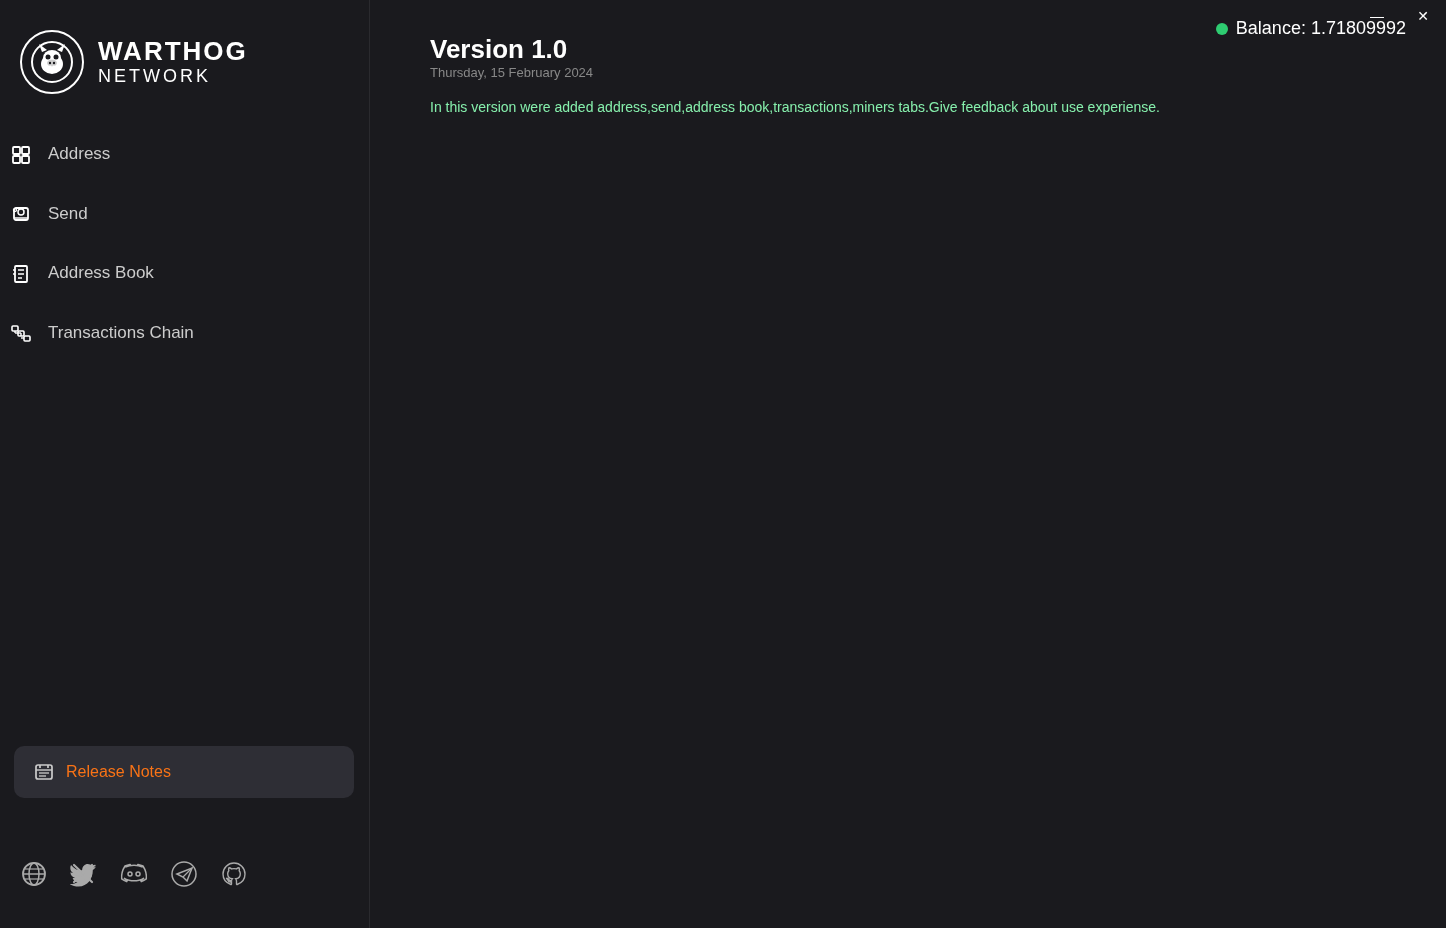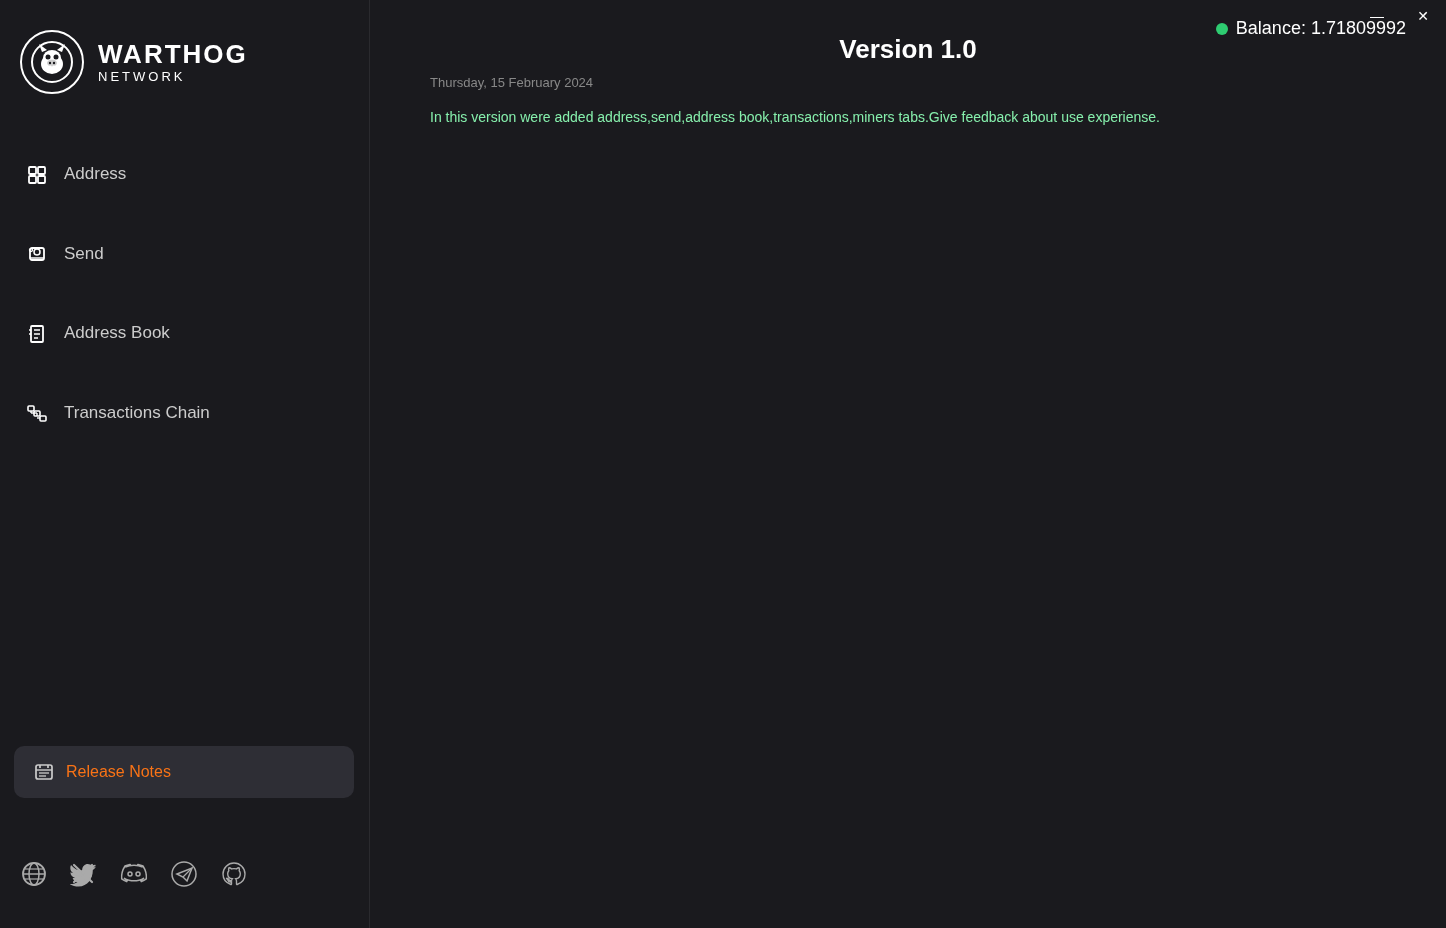--- a/index.html
+++ b/index.html
@@ -53,21 +53,20 @@
     .sidebar {
       width: 370px;
       min-width: 370px;
       height: 100%;
       background-color: #1a1a1e;
       display: flex;
       flex-direction: column;
       padding-top: 20px;
       border-right: 1px solid #2a2a2e;
       position: relative;
-      gap: 20px;
     }
 
     
     .logo-area {
       display: flex;
       align-items: center;
       padding: 10px 20px 30px 20px;
       gap: 14px;
     }
 
@@ -89,32 +88,32 @@
 
     .logo-warthog {
       font-size: 26px;
       font-weight: 900;
       letter-spacing: 2px;
       color: #ffffff;
       line-height: 1.1;
     }
 
     .logo-network {
-      font-size: 13px;
+      font-size: 18px;
       font-weight: 400;
       letter-spacing: 3px;
       color: #ffffff;
     }
 
     
     .nav-item {
       display: flex;
       align-items: center;
       gap: 14px;
-      padding: 18px 24px;
+      padding: 18px 8px;
       cursor: pointer;
       font-size: 17px;
       color: #cccccc;
       transition: background 0.15s;
     }
 
     .nav-item .nav-icon {
       font-size: 20px;
       width: 26px;
       text-align: center;
@@ -181,22 +180,20 @@
       height: 12px;
       background: #2ecc71;
       border-radius: 50%;
     }
 
     
     .version-title {
       font-size: 26px;
       font-weight: 600;
       color: #ffffff;
-      margin-bottom: 10px;
-      text-align: center;
     }
 
     .version-date {
       font-size: 13px;
       color: #888888;
       margin-bottom: 16px;
     }
 
     .version-description {
       font-size: 14px;

